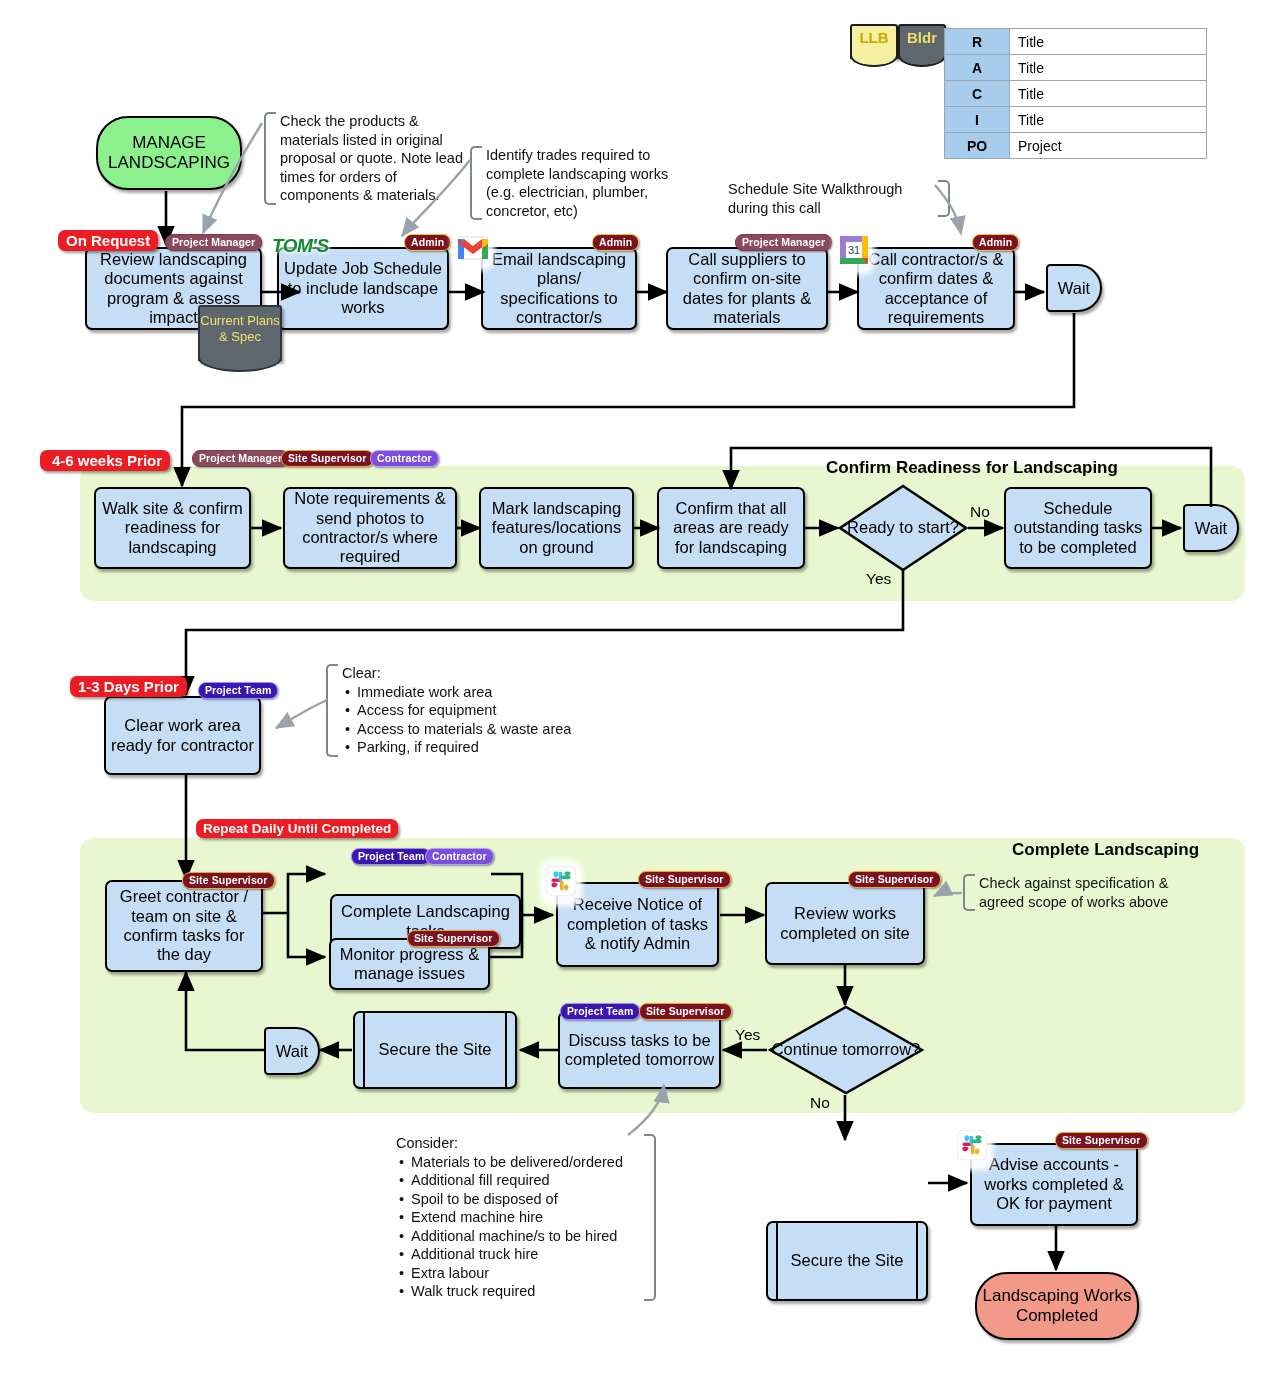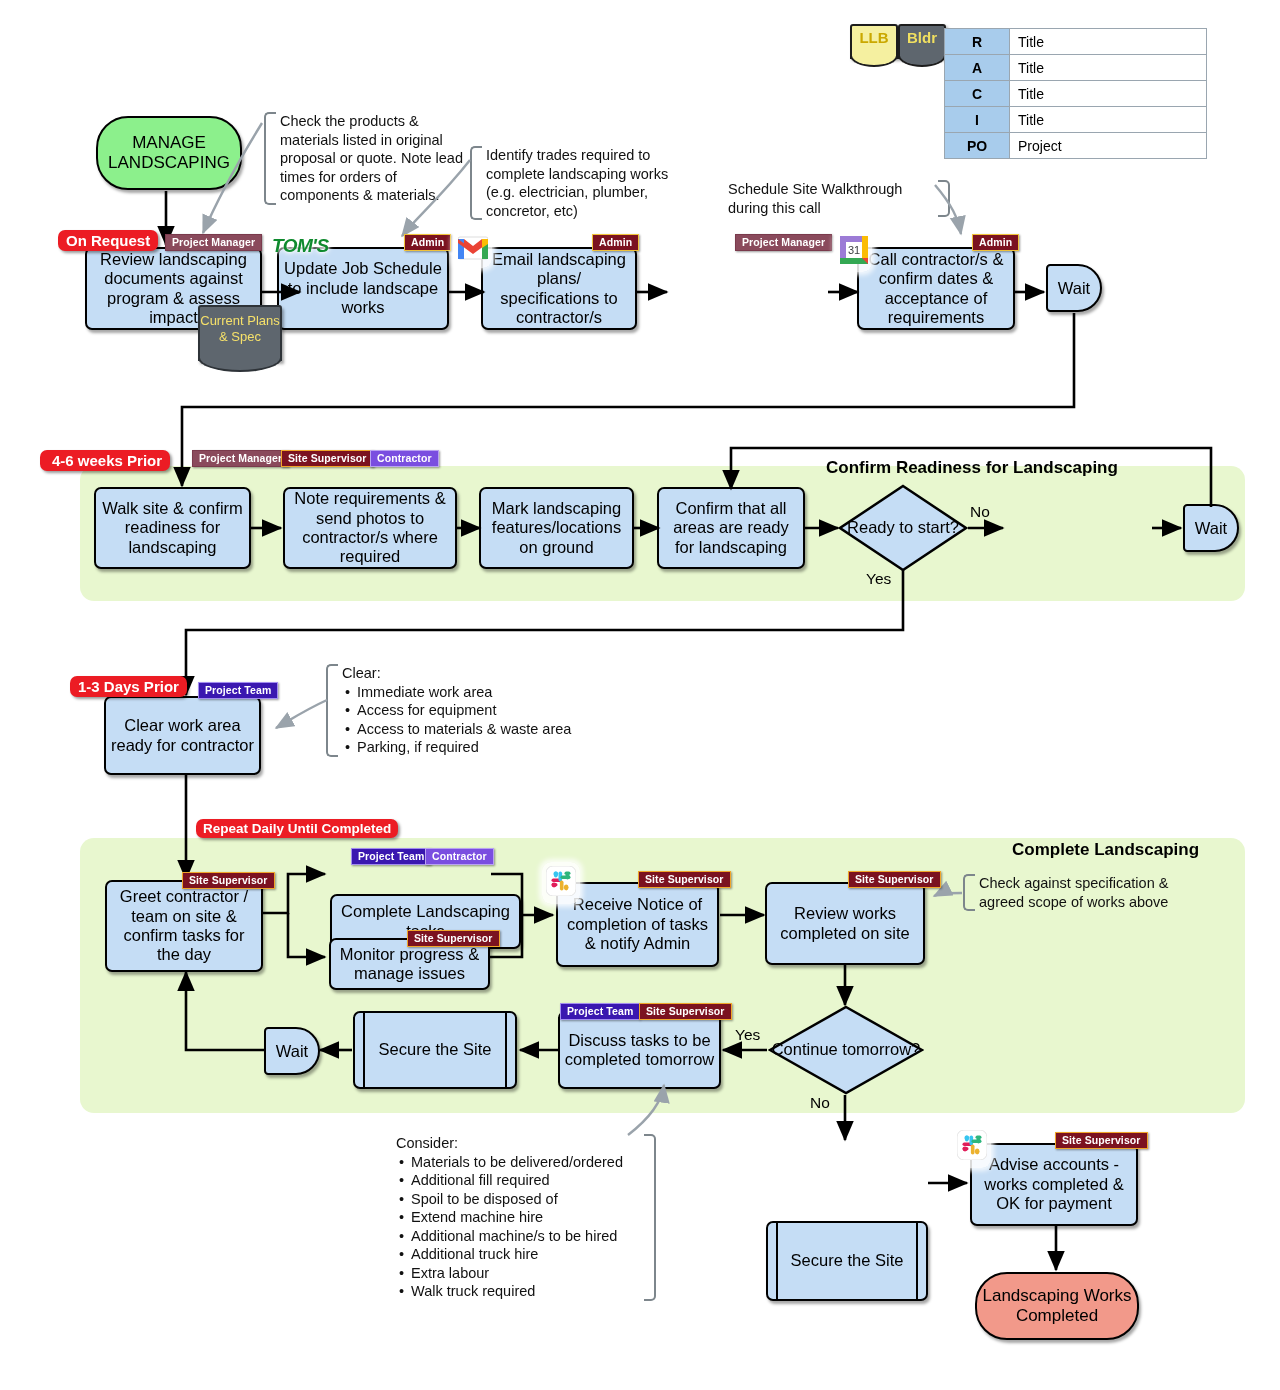--- a/index.html
+++ b/index.html
@@ -51,21 +51,21 @@
   
   .diamond-wrap{display:flex;align-items:center;justify-content:center;}
   .diamond-wrap svg{position:absolute;left:0;top:0;}
   .diamond-lbl{
     position:relative;text-align:center;font-size:16.5px;line-height:1.18;color:#000;
     width:100%;
   }
 
   
   .badge{
-    position:absolute;height:15px;line-height:15px;border-radius:0;
+    position:absolute;height:15px;line-height:15px;border-radius:8px;
     font-size:10.5px;font-weight:bold;color:#fff;padding:0 6px;white-space:nowrap;
     box-shadow:1px 1px 2px rgba(0,0,0,.4);z-index:6;letter-spacing:.1px;
   }
   .b-pm{background:#8a4a5c;border:1.5px solid #7a3a4c;}
   .b-admin{background:#7b1220;border:1.5px solid #f0c23a;}
   .b-ss{background:#7b1220;border:1.5px solid #f0a62a;}
   .b-ct{background:#7a4ee0;border:1.5px solid #b9a2f2;}
   .b-ptm{background:#3a17b0;border:1.5px solid #a38df0;}
 
   
@@ -302,20 +302,23 @@
       <rect x="24" y="3" width="6" height="20" fill="#34a853"></rect>
       <path d="M0,3 L15,14 L30,3 L30,7 L15,18 L0,7 Z" fill="#ea4335"></path>
       <path d="M24,3 L30,3 L30,8 L24,12 Z" fill="#fbbc05"></path>
     </svg>
   </div>
   <div class="abs proc" style="left:481px;top:247px;width:156px;height:83px;">
     <span>Email landscaping plans/ specifications to contractor/s</span>
   </div>
   <div class="badge b-admin" style="left:592px;top:234px;">Admin</div>
 
+  <div class="abs proc" style="left:666px;top:247px;width:162px;height:83px;">
+    <span>Call suppliers to confirm on-site dates for plants &amp; materials</span>
+  </div>
   <div class="badge b-pm" style="left:735px;top:234px;">Project Manager</div>
 
   <div class="appicon" style="left:840px;top:236px;">
     <span class="ico-halo"></span>
     <svg width="28" height="28" viewBox="0 0 28 28">
       <rect x="0" y="0" width="28" height="28" rx="2" fill="#fff" stroke="#ccc"></rect>
       <rect x="0" y="0" width="28" height="6" fill="#9c7bd6"></rect>
       <rect x="0" y="0" width="6" height="28" fill="#9c7bd6"></rect>
       <rect x="22" y="0" width="6" height="28" fill="#fbbc05"></rect>
       <rect x="0" y="22" width="28" height="6" fill="#34a853"></rect>
@@ -354,20 +357,23 @@
 
   <div class="abs diamond-wrap" style="left:838px;top:484px;width:130px;height:88px;">
     <svg width="130" height="88" viewBox="0 0 130 88">
       <polygon points="65,2 128,44 65,86 2,44" fill="#c5ddf5" stroke="#000" stroke-width="2.5"></polygon>
     </svg>
     <span class="diamond-lbl">Ready to start?</span>
   </div>
   <div class="elbl" style="left:970px;top:503px;">No</div>
   <div class="elbl" style="left:866px;top:570px;">Yes</div>
 
+  <div class="abs proc" style="left:1004px;top:487px;width:148px;height:82px;">
+    <span>Schedule outstanding tasks to be completed</span>
+  </div>
   <div class="abs wait" style="left:1183px;top:504px;width:56px;height:48px;">
     <span>Wait</span>
   </div>
 
   <div class="tag" style="left:70px;top:676px;">1-3 Days Prior</div>
   <div class="badge b-ptm" style="left:198px;top:682px;">Project Team</div>
 
   <div class="abs proc" style="left:104px;top:696px;width:157px;height:79px;">
     <span>Clear work area ready for contractor</span>
   </div>

